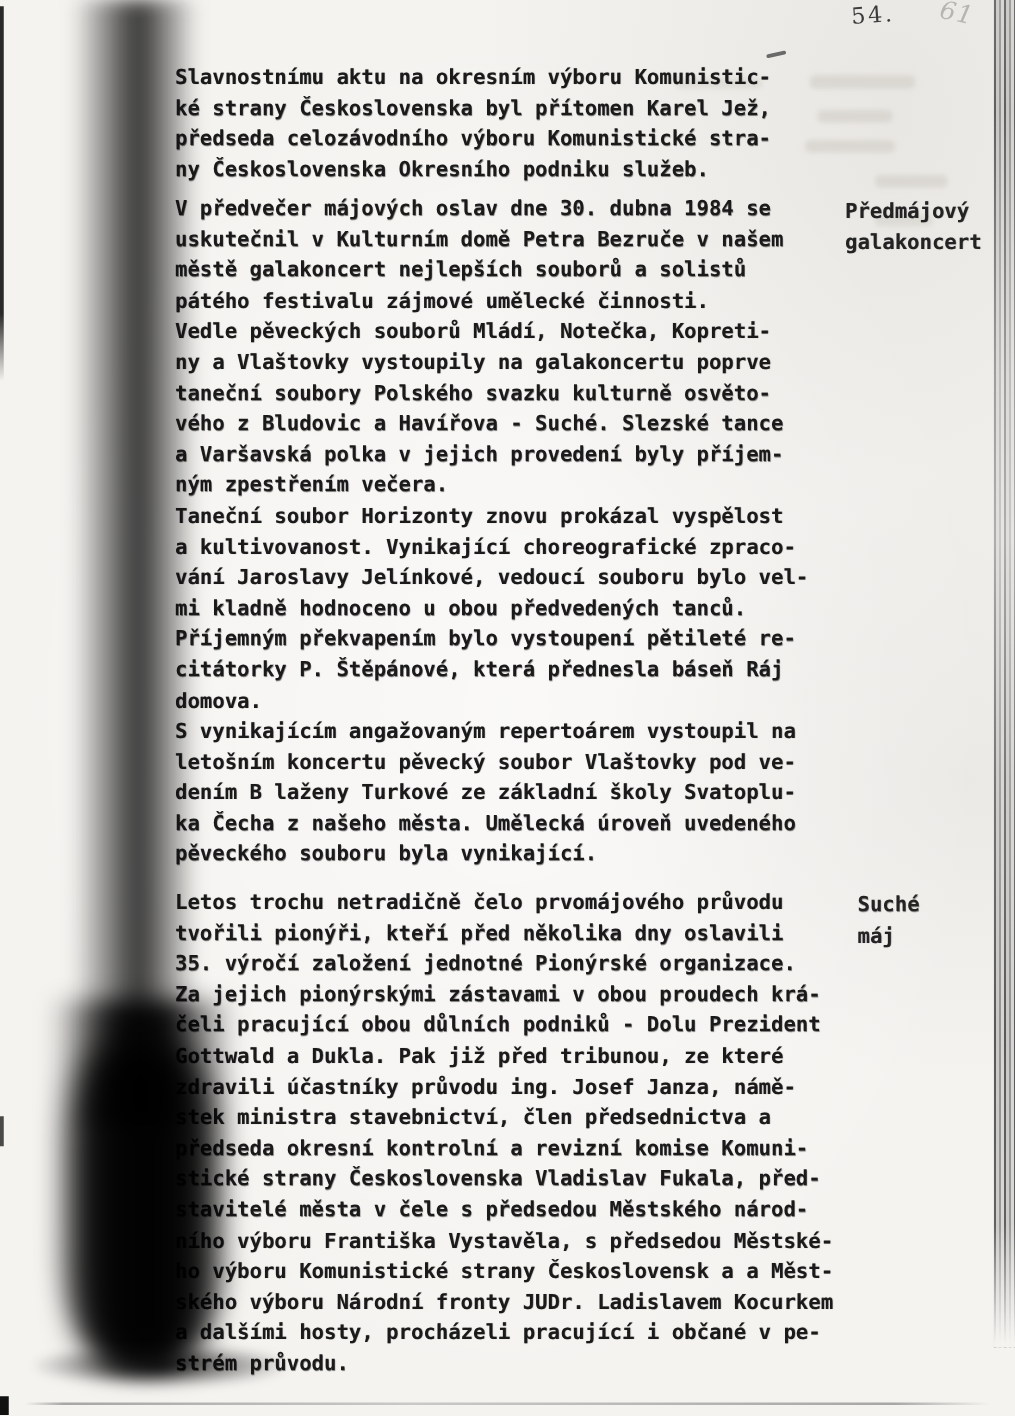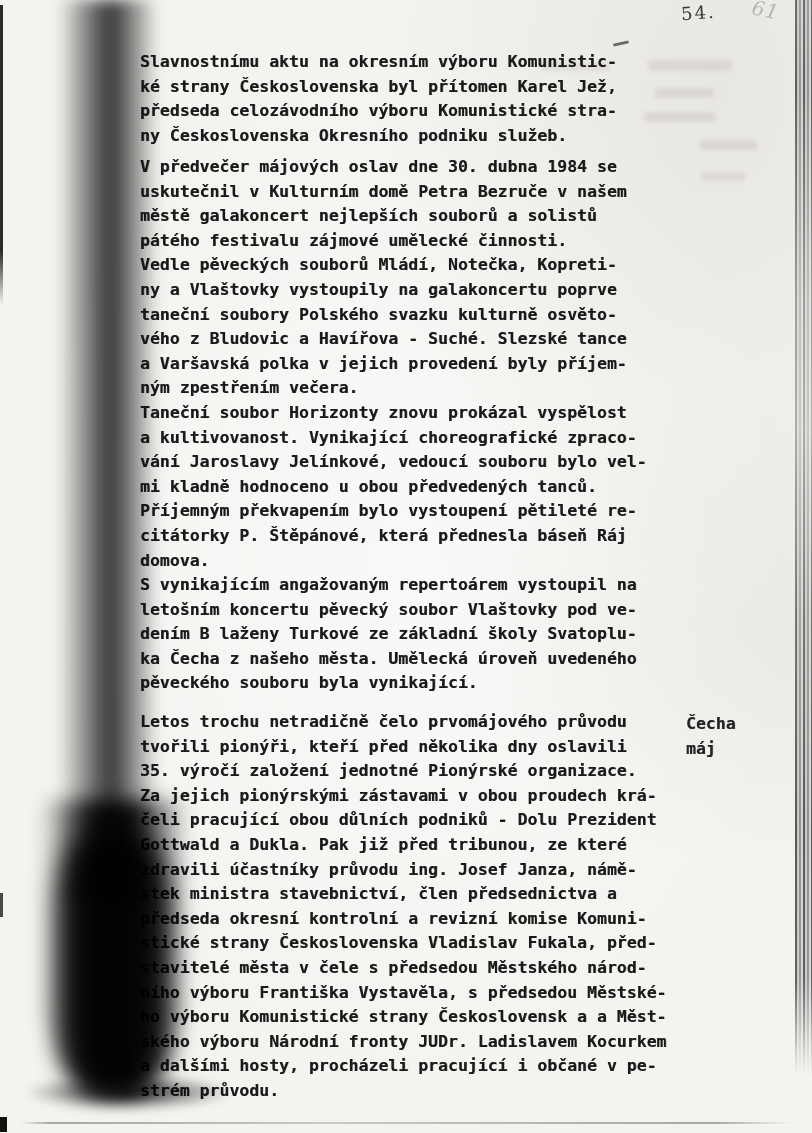--- a/index.html
+++ b/index.html
@@ -145,21 +145,23 @@
 stek ministra stavebnictví, člen předsednictva a
 předseda okresní kontrolní a revizní komise Komuni-
 stické strany Československa Vladislav Fukala, před-
 stavitelé města v čele s předsedou Městského národ-
 ního výboru Františka Vystavěla, s předsedou Městské-
 ho výboru Komunistické strany Československ a a Měst-
 ského výboru Národní fronty JUDr. Ladislavem Kocurkem
 a dalšími hosty, procházeli pracující i občané v pe-
 strém průvodu.</div>
 
-  <div class="margin-note" id="note-maj">Čecha
+  <div class="margin-note" id="note-gala">Předmájový
+galakoncert</div>
+  <div class="margin-note" id="note-maj">Suché
 máj</div>
 
   <div class="art" id="top-dash"></div>
   <div class="art" id="gutter-a"></div>
   <div class="art" id="gutter-b"></div>
   <div class="art" id="gutter-core"></div>
   <div class="art" id="gutter-smear"></div>
   <div class="art" id="left-edge-line"></div>
   <div class="art" id="left-mark"></div>
   <div class="art" id="corner-square"></div>

